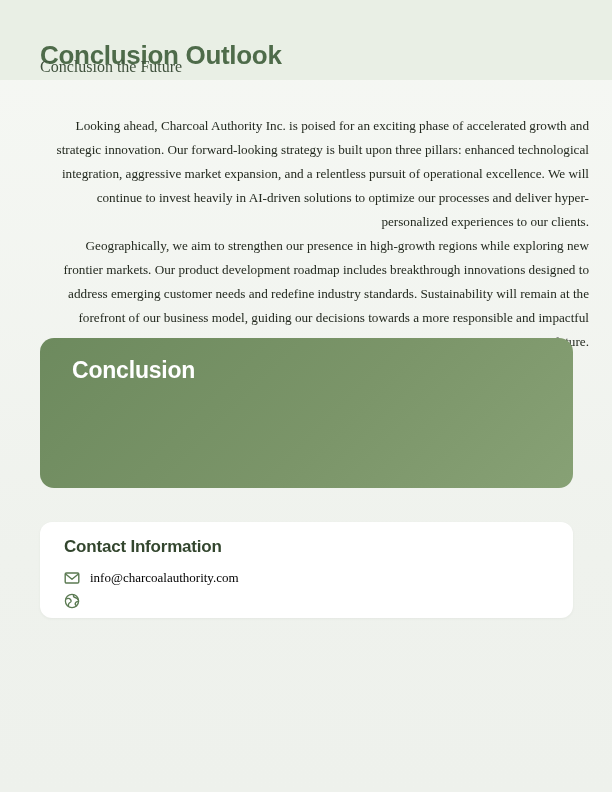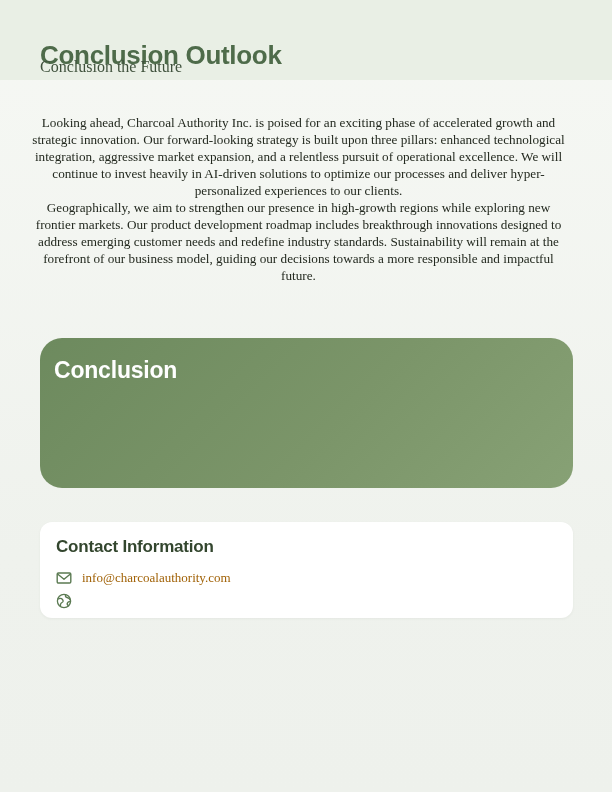--- a/index.html
+++ b/index.html
@@ -29,71 +29,71 @@
     color: #4e6b4a;
     white-space: nowrap;
   }
   .doc-subtitle {
     position: absolute; left: 40px; top: 58px;
     font-size: 16px;
     color: #3f513c;
     white-space: nowrap;
   }
   .body-text {
-    position: absolute; left: 32px; top: 114px;
+    position: absolute; left: 56px; top: 114px;
     width: 533px;
     font-size: 13.2px;
-    line-height: 17px;
+    line-height: 24px;
     color: #23291f;
-    text-align: center;
+    text-align: right;
   }
   .body-text p { margin: 0; }
   .conclusion-box {
     position: absolute; left: 40px; top: 338px;
     width: 533px; height: 150px;
-    border-radius: 22px;
+    border-radius: 14px;
     background: linear-gradient(135deg, #6d8a5e 0%, #7b9569 55%, #87a175 100%);
-    padding: 19px 14px;
+    padding: 19px 32px;
   }
   .conclusion-heading {
     margin: 0;
     font-family: "Liberation Sans", sans-serif;
     font-weight: bold;
     font-size: 23px;
     letter-spacing: -0.2px;
     color: #ffffff;
   }
   .conclusion-body {
     margin: 11px 0 0 0;
     font-size: 14.2px;
     line-height: 16.9px;
     color: #eef3ea;
   }
   .contact-card {
     position: absolute; left: 40px; top: 522px;
     width: 533px; height: 96px;
     background: #ffffff;
     border-radius: 12px;
-    padding: 15px 16px;
+    padding: 15px 24px;
     box-shadow: 0 1px 3px rgba(40, 60, 40, 0.05);
   }
   .contact-heading {
     margin: 0 0 9px 0;
     font-family: "Liberation Sans", sans-serif;
     font-weight: bold;
     font-size: 17px;
     letter-spacing: -0.2px;
     color: #33462e;
   }
   .contact-row {
     display: flex;
     align-items: center;
     height: 23px;
     font-size: 13px;
-    color: #a16207;
+    color: #000000;
   }
   .contact-icon {
     width: 16px; height: 16px;
     margin-right: 10px;
     flex: 0 0 16px;
     display: inline-flex;
   }
   .contact-icon svg { width: 16px; height: 16px; display: block; }
 </style>
 </head>

